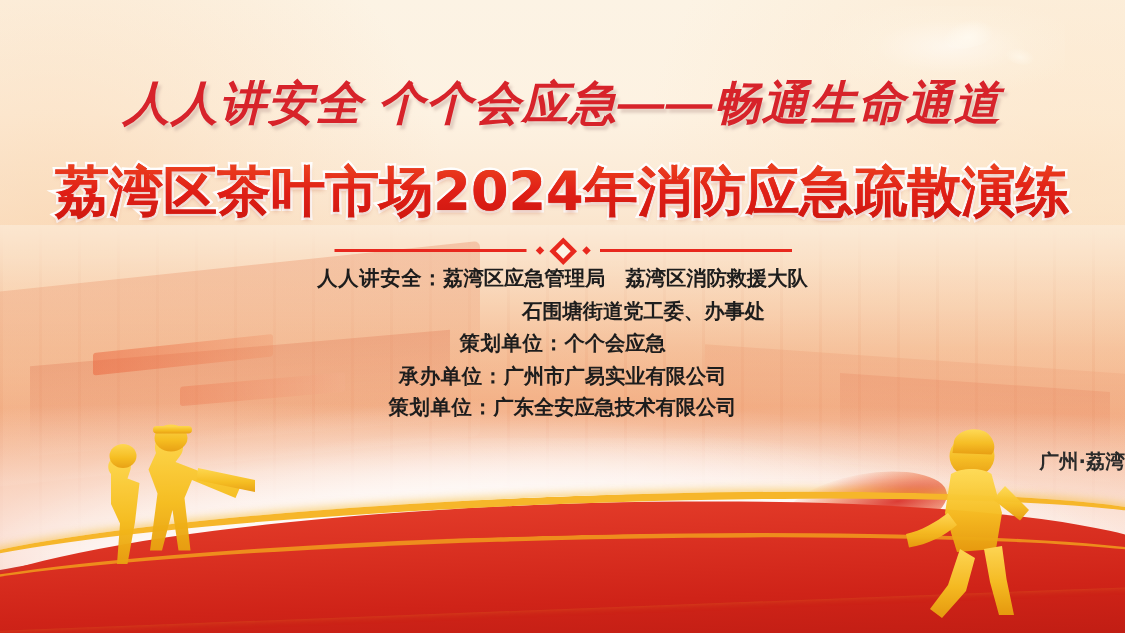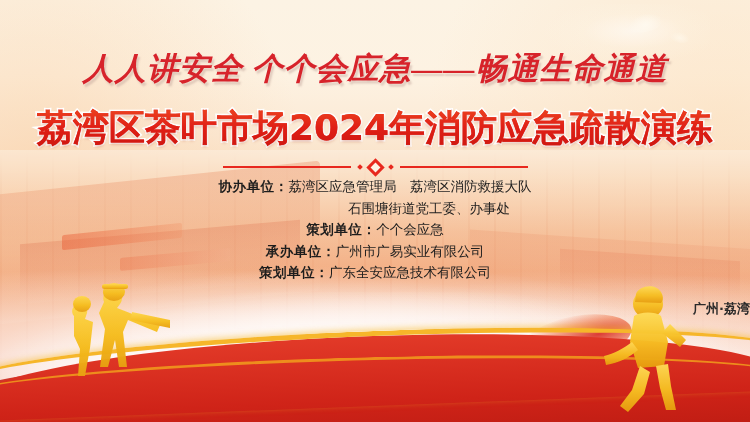--- a/index.html
+++ b/index.html
@@ -71,21 +71,21 @@
   .ff-left{position:absolute;left:52px;bottom:36px;width:120px;height:110px;opacity:.97;}
   .ff-right{position:absolute;right:48px;bottom:8px;width:110px;height:130px;opacity:.97;}
   .ff-left svg, .ff-right svg{width:100%;height:100%;display:block;}
   .fire-burst{position:absolute;right:118px;bottom:62px;width:110px;height:44px;
     background:radial-gradient(ellipse at 70% 50%, rgba(214,28,20,.85) 0%, rgba(235,90,40,.5) 45%, rgba(255,160,60,0) 78%);
     transform:rotate(-10deg);border-radius:50%;}
   
   .content{position:absolute;inset:0;}
   .slogan{position:absolute;top:48px;left:0;right:0;text-align:center;
     font-size:31px;font-weight:700;color:#d7232a;letter-spacing:1px;
-    font-family:Liberation Serif, serif;
+    font-family:Liberation Sans, sans-serif;
     font-style:italic;
     text-shadow:2px 3px 2px rgba(190,160,150,.45), 0 0 1px rgba(255,255,255,.8);
     white-space:nowrap;}
   .main-title{position:absolute;top:104px;left:0;right:0;text-align:center;
     font-size:36px;font-weight:800;letter-spacing:0px;white-space:nowrap;
     color:#e02418;
     -webkit-text-stroke:3.2px #ffffff;
     paint-order:stroke fill;
     text-shadow:0 2px 3px rgba(190,90,60,.35);}
   .main-title-fill{position:absolute;top:104px;left:0;right:0;text-align:center;
@@ -98,21 +98,21 @@
   .div-line{width:128px;height:2px;background:#e8281e;}
   .div-dot{width:4px;height:4px;background:#e8281e;transform:rotate(45deg);}
   .div-diamond{width:13px;height:13px;background:#e8281e;transform:rotate(45deg);
     position:relative;}
   .div-diamond::after{content:"";position:absolute;left:3px;top:3px;width:7px;height:7px;
     background:#fdf3e6;}
   .orgs{position:absolute;top:176px;left:0;right:0;text-align:center;
     color:#1d1d1d;font-size:13.5px;line-height:21.5px;}
   .org-row{white-space:nowrap;}
   .org-label{font-weight:700;letter-spacing:.5px;}
-  .org-val{font-weight:400;margin-top:21px;}
+  .org-val{font-weight:700;margin-top:21px;}
   .org-indent{padding-left:108px;font-weight:600;}
   .footer{position:absolute;top:298px;left:0;right:0;text-align:right;
     color:#2a2a2a;font-size:13px;line-height:21px;font-weight:600;}
   .footer .fy{font-size:13px;}
 </style>
 </head>
 <body>
 
 <div class="poster">
 
@@ -188,21 +188,21 @@
     <div class="divider">
       <span class="div-line"></span>
       <span class="div-dot"></span>
       <span class="div-diamond"></span>
       <span class="div-dot"></span>
       <span class="div-line"></span>
     </div>
 
     <div class="orgs">
       <div class="org-row">
-        <span class="org-label">协办单位：</span><span class="org-val">荔湾区应急管理局　荔湾区消防救援大队</span>
+        <span class="org-label">人人讲安全：</span><span class="org-val">荔湾区应急管理局　荔湾区消防救援大队</span>
       </div>
       <div class="org-row org-indent">
         <span class="org-val">石围塘街道党工委、办事处</span>
       </div>
       <div class="org-row">
         <span class="org-label">策划单位：</span><span class="org-val">个个会应急</span>
       </div>
       <div class="org-row">
         <span class="org-label">承办单位：</span><span class="org-val">广州市广易实业有限公司</span>
       </div>

